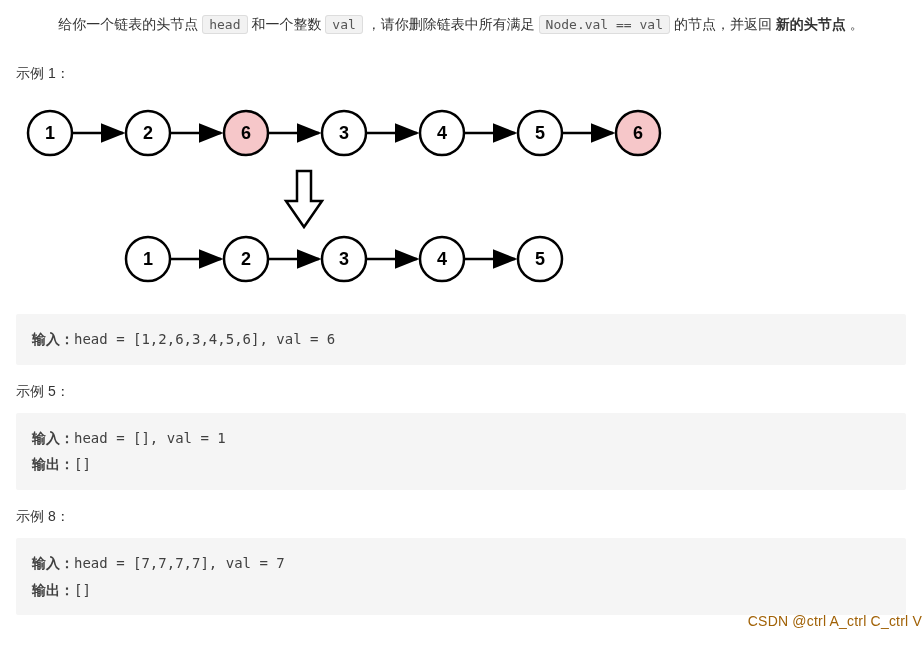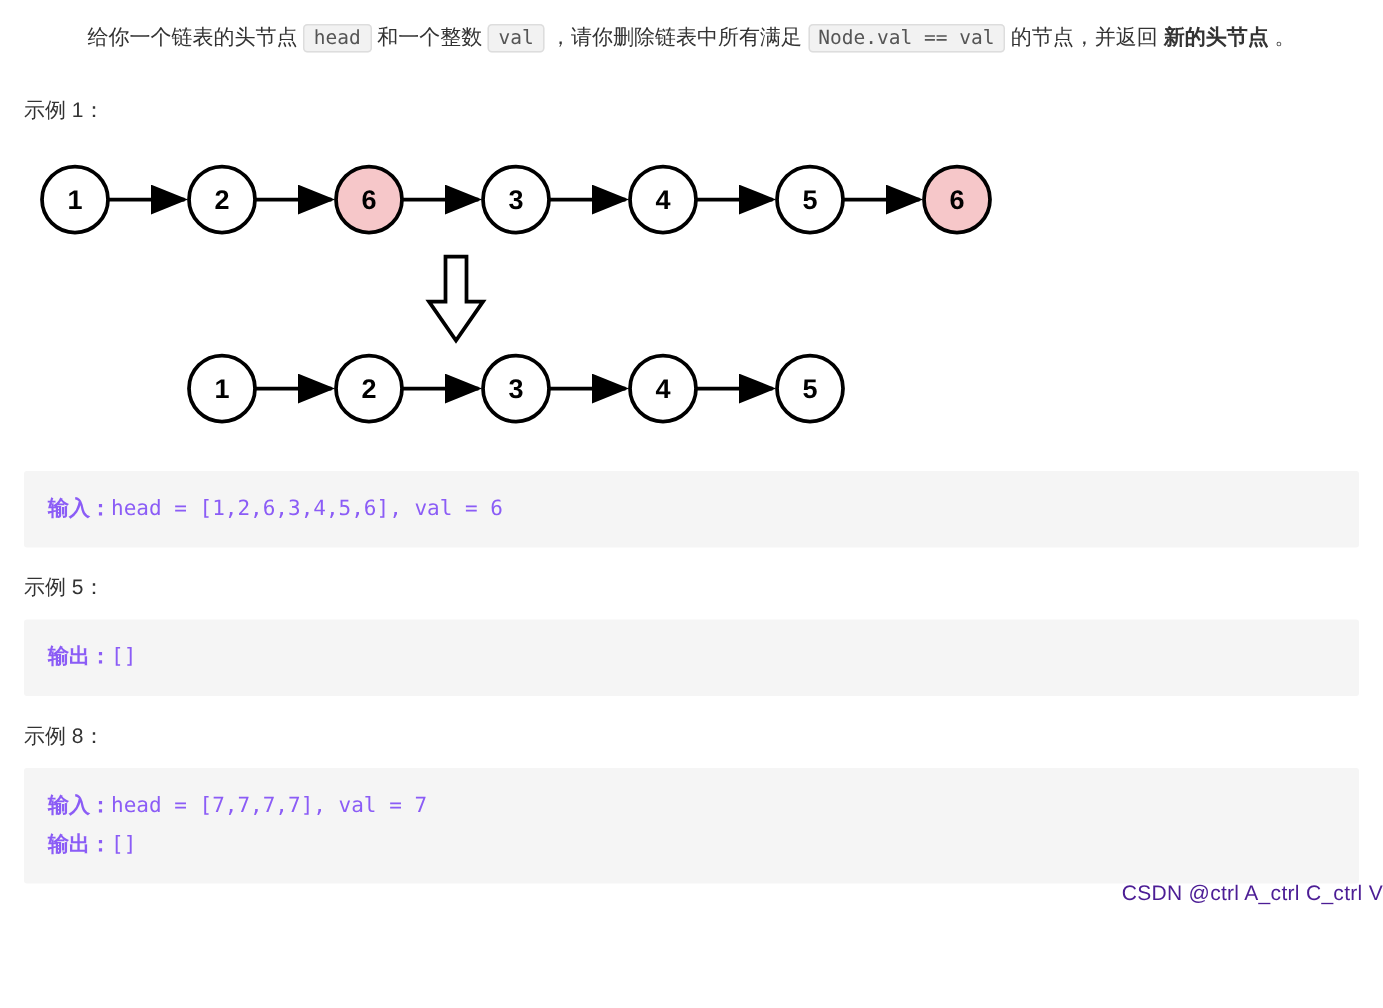--- a/index.html
+++ b/index.html
@@ -35,30 +35,30 @@
   .diagram-wrap {
     margin: 12px 0 16px 4px;
   }
   .codeblock {
     background: #f5f5f5;
     border-radius: 2px;
     padding: 12px 16px;
     font-family: Menlo, Consolas, monospace;
     font-size: 14px;
     line-height: 1.9;
-    color: #8b5cf6;
+    color: #404040;
     margin-bottom: 8px;
   }
   .codeblock .lbl { font-weight: 700; }
   .watermark {
     position: absolute;
     right: 0;
     bottom: 6px;
     font-size: 14px;
-    color: #4c1d95;
+    color: #a16207;
     letter-spacing: 0.2px;
     pointer-events: none;
     margin-top: 36px;
   }
 </style>
 </head>
 <body>
 
 <div class="description">
   <span>给你一个链表的头节点 </span>
@@ -123,20 +123,23 @@
 
 <div class="codeblock">
   <div>
     <span class="lbl">输入：</span><span>head = [1,2,6,3,4,5,6], val = 6</span>
   </div>
 </div>
 
 <div class="example-label">示例 5：</div>
 <div class="codeblock">
   <div>
+    <span class="lbl">输入：</span><span>head = [], val = 1</span>
+  </div>
+  <div>
     <span class="lbl">输出：</span><span>[]</span>
   </div>
 </div>
 
 <div class="example-label">示例 8：</div>
 <div class="codeblock">
   <div>
     <span class="lbl">输入：</span><span>head = [7,7,7,7], val = 7</span>
   </div>
   <div>

